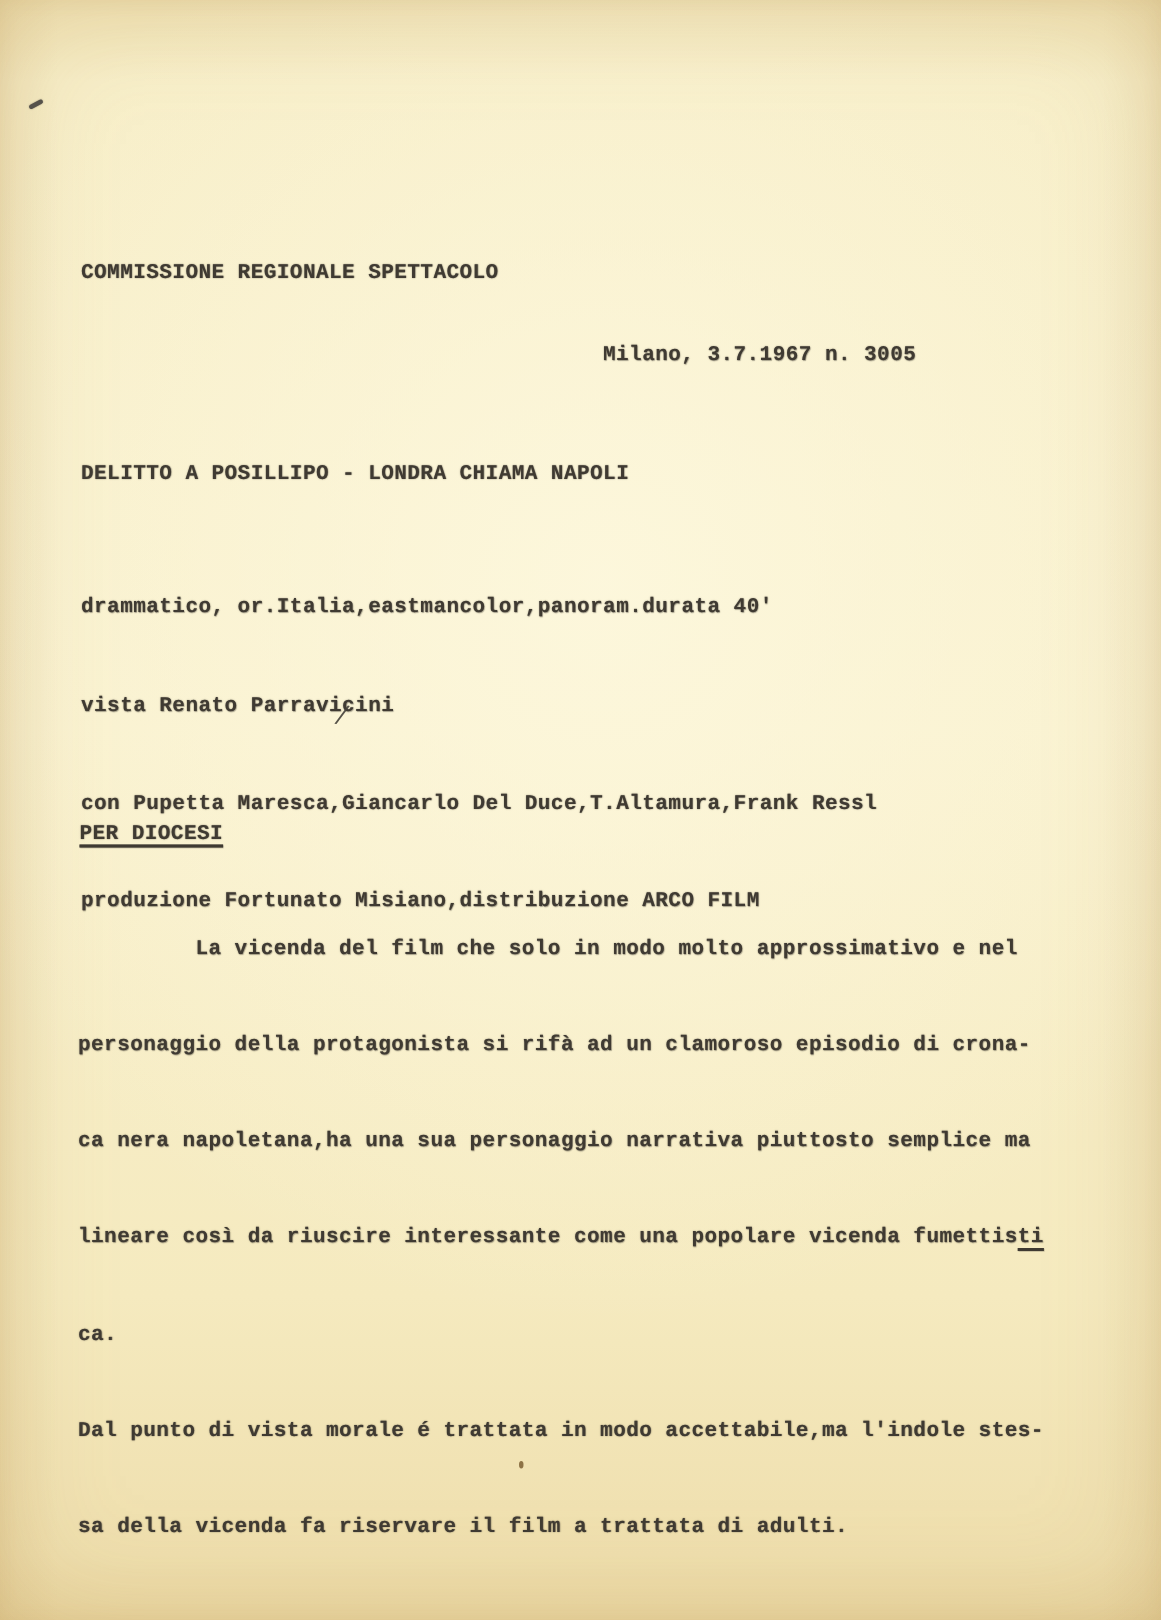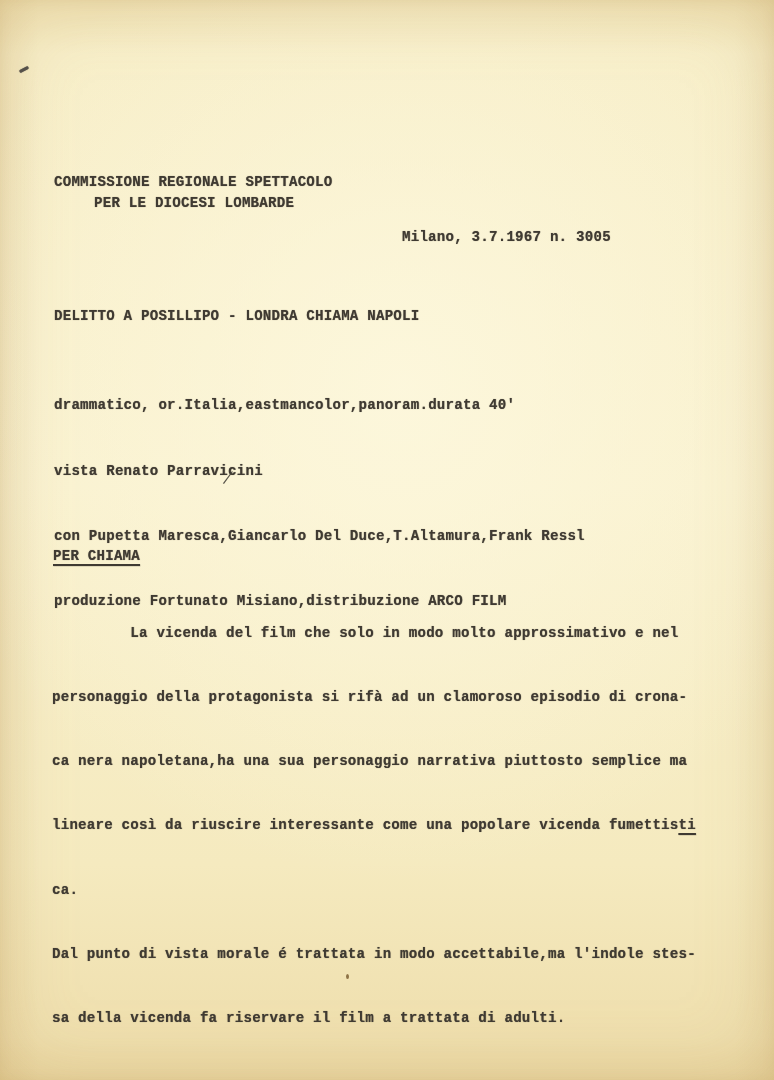--- a/index.html
+++ b/index.html
@@ -89,36 +89,35 @@
 </style>
 </head>
 <body>
 
 <div class="stage">
   <div class="paper"></div>
 
   <div class="pen-mark"></div>
 
   <div class="tw letterhead-1">COMMISSIONE REGIONALE SPETTACOLO</div>
-  <div class="tw letterhead-2">PER LE DIOCESI LOMBARDE</div>
 
   <div class="tw dateline">Milano, 3.7.1967 n. 3005</div>
 
   <div class="tw film-title">DELITTO A POSILLIPO - LONDRA CHIAMA NAPOLI</div>
 
   <div class="tw film-details">
     <div>drammatico, or.Italia,eastmancolor,panoram.durata 40'</div>
     <div>vista Renato Parravicini</div>
     <div>con Pupetta Maresca,Giancarlo Del Duce,T.Altamura,Frank Ressl</div>
     <div>produzione Fortunato Misiano,distribuzione ARCO FILM</div>
   </div>
 
   <div class="slash-mark">/</div>
 
-  <div class="tw rating">PER CHIAMA</div>
+  <div class="tw rating">PER DIOCESI</div>
 
   <div class="tw review">
     <div><span>         La vicenda del film che solo in modo molto approssimativo e nel</span><span class="u"></span></div>
     <div><span>personaggio della protagonista si rifà ad un clamoroso episodio di crona-</span><span class="u"></span></div>
     <div><span>ca nera napoletana,ha una sua personaggio narrativa piuttosto semplice ma</span><span class="u"></span></div>
     <div><span>lineare così da riuscire interessante come una popolare vicenda fumettis</span><span class="u">ti</span></div>
     <div><span>ca.</span><span class="u"></span></div>
     <div><span>Dal punto di vista morale é trattata in modo accettabile,ma l'indole stes-</span><span class="u"></span></div>
     <div><span>sa della vicenda fa riservare il film a trattata di adulti.</span><span class="u"></span></div>
   </div>

